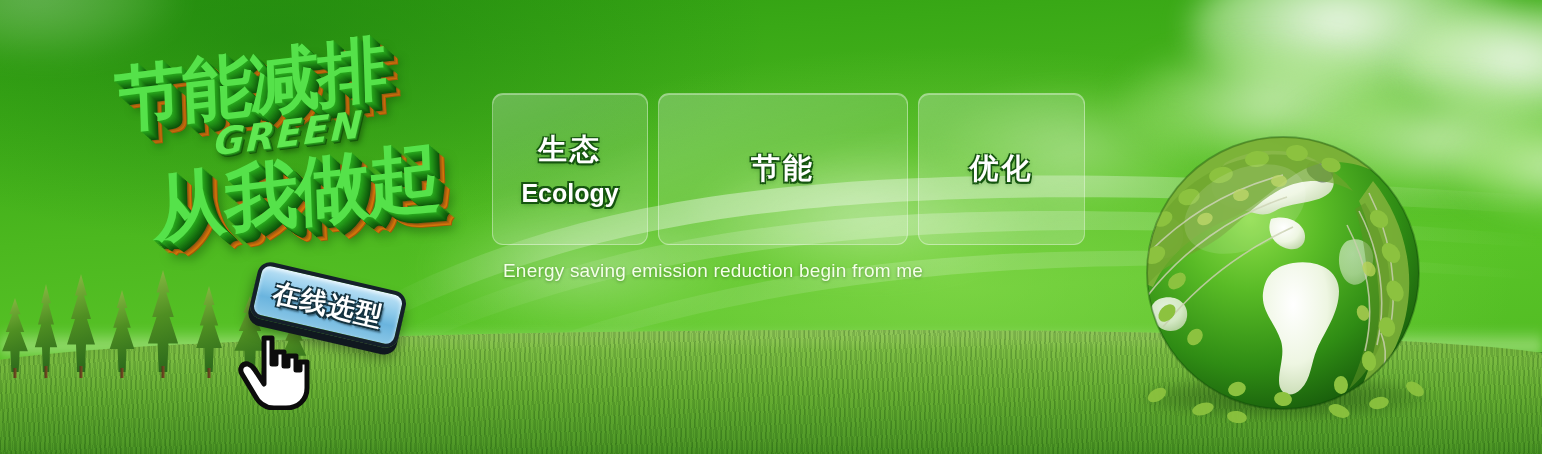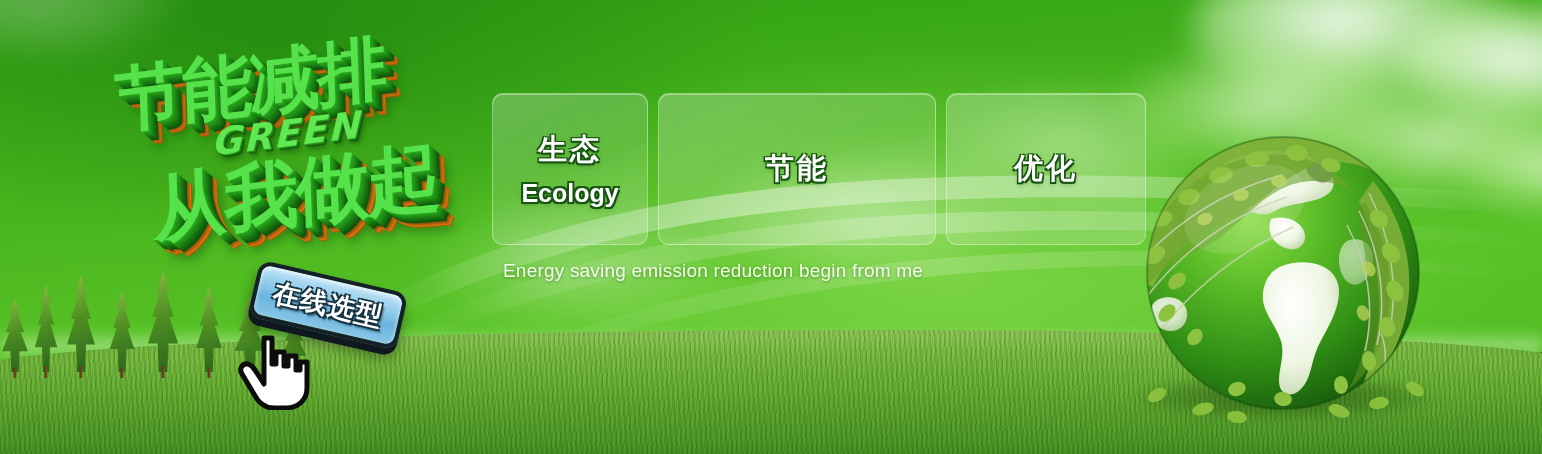--- a/index.html
+++ b/index.html
@@ -97,22 +97,22 @@
   
   #cards{ position:absolute; left:492px; top:93px; display:flex; gap:10px; }
   .card{
     height:152px; border-radius:11px; cursor:pointer;
     background:linear-gradient(160deg, rgba(255,255,255,.26) 0%, rgba(255,255,255,.13) 48%, rgba(255,255,255,.20) 100%);
     border:1px solid rgba(255,255,255,.34);
     box-shadow:inset 0 1px 0 rgba(255,255,255,.35);
     display:flex; flex-direction:column; align-items:center; justify-content:center; gap:9px;
   }
   .card:nth-child(1){ width:156px; }
-  .card:nth-child(2){ width:278px;text-align:center; }
-  .card:nth-child(3){ width:200px; }
+  .card:nth-child(2){ width:250px;text-align:center; }
+  .card:nth-child(3){ width:167px; }
   .c-cn{
     font-size:29px; font-weight:bold; color:#ffffff; letter-spacing:3px;
     font-family:"DejaVu Sans","Liberation Sans",sans-serif;
     text-shadow:-1.5px -1.5px 0 #15550f,1.5px -1.5px 0 #15550f,-1.5px 1.5px 0 #15550f,1.5px 1.5px 0 #15550f,0 2px 5px rgba(10,60,5,.45);
   }
   .c-en{
     font-size:25px; font-weight:bold; color:#ffffff; letter-spacing:0px;
     text-shadow:-1.8px -1.8px 0 #15550f,1.8px -1.8px 0 #15550f,-1.8px 1.8px 0 #15550f,1.8px 1.8px 0 #15550f,0 2px 5px rgba(10,60,5,.45);
   }
 

